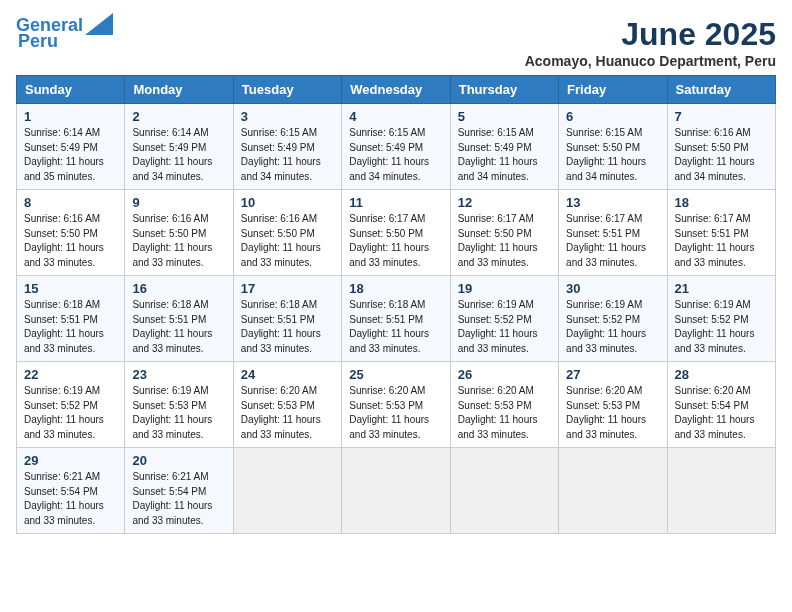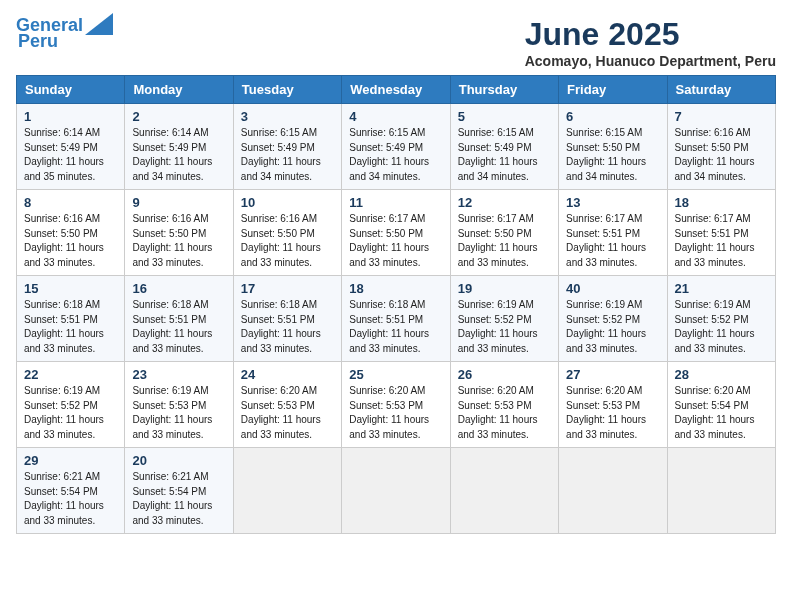--- a/index.html
+++ b/index.html
@@ -24,21 +24,21 @@
     .logo-text {
       font-size: 18px;
       font-weight: bold;
       color: #1a3a5c;
       line-height: 1.1;
     }
     .logo-text span {
       color: #2e7bbf;
     }
     .title-block {
-      text-align: left;
+      text-align: right;
     }
     .month-year {
       font-size: 32px;
       font-weight: bold;
       color: #1a3a5c;
     }
     .location {
       font-size: 14px;
       color: #333;
       font-weight: bold;
@@ -198,21 +198,21 @@
       </td>
         <td>
         <span class="day-num">18</span>
         <span class="day-info">Sunrise: 6:18 AM<br>Sunset: 5:51 PM<br>Daylight: 11 hours and 33 minutes.</span>
       </td>
         <td>
         <span class="day-num">19</span>
         <span class="day-info">Sunrise: 6:19 AM<br>Sunset: 5:52 PM<br>Daylight: 11 hours and 33 minutes.</span>
       </td>
         <td>
-        <span class="day-num">40</span>
+        <span class="day-num">30</span>
         <span class="day-info">Sunrise: 6:19 AM<br>Sunset: 5:52 PM<br>Daylight: 11 hours and 33 minutes.</span>
       </td>
         <td>
         <span class="day-num">21</span>
         <span class="day-info">Sunrise: 6:19 AM<br>Sunset: 5:52 PM<br>Daylight: 11 hours and 33 minutes.</span>
       </td>
       </tr>
       <tr>
         <td>
         <span class="day-num">22</span>

